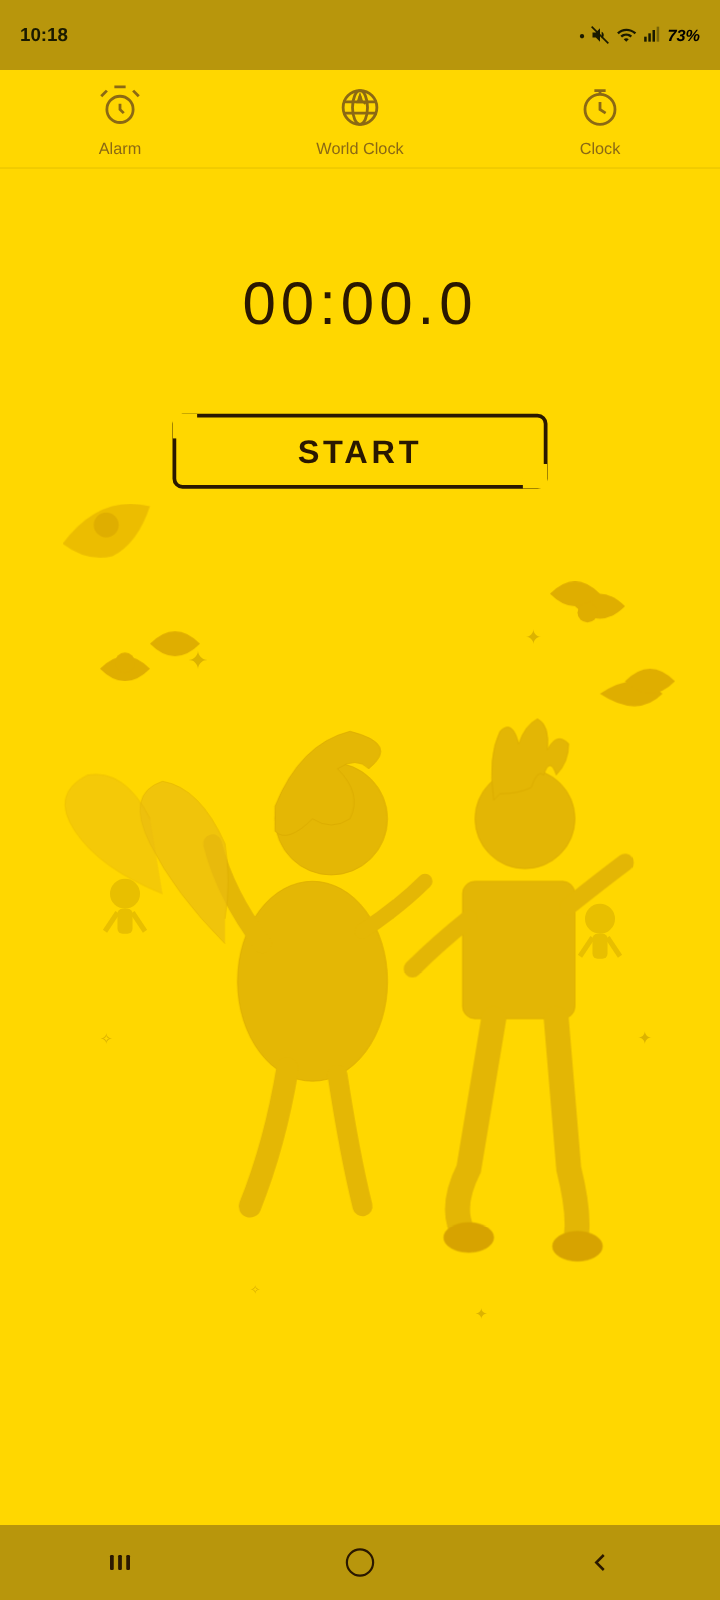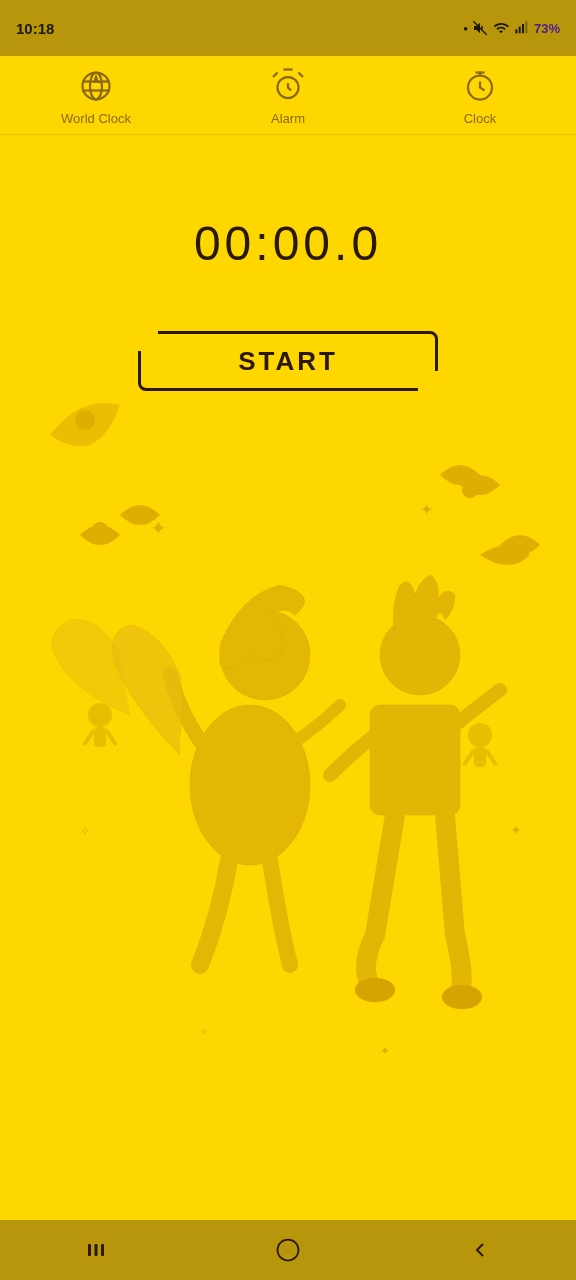--- a/index.html
+++ b/index.html
@@ -206,54 +206,54 @@
       <path d="M1 9l2 2c5.18-5.18 13.82-5.18 19 0l2-2C16.93 2.93 7.08 2.93 1 9zm8 8l3 3 3-3c-1.65-1.66-4.34-1.66-6 0zm-4-4l2 2c2.76-2.76 7.24-2.76 10 0l2-2C15.14 9.14 8.87 9.14 5 13z"></path>
     </svg>
 
     <svg width="16" height="16" viewBox="0 0 24 24" fill="#1a1a00">
       <rect x="2" y="14" width="3" height="6"></rect>
       <rect x="7" y="10" width="3" height="10"></rect>
       <rect x="12" y="6" width="3" height="14"></rect>
       <rect x="17" y="2" width="3" height="18" opacity="0.4"></rect>
     </svg>
 
-    <span style="font-size:13px; color:#4c1d95; font-weight:bold;">73%</span>
+    <span style="font-size:13px; color:#000000; font-weight:bold;font-style:italic;">73%</span>
   </div>
 </div>
 
 <div class="tab-bar">
+
+  <div class="tab-item">
+    <div class="tab-icon">
+      <svg width="36" height="36" viewBox="0 0 24 24" stroke="#8B6914" fill="none" stroke-width="1.5">
+        <circle cx="12" cy="13" r="7"></circle>
+        <path d="M12 10v3l2 2"></path>
+        <path d="M5 3L2 6"></path>
+        <path d="M19 3l3 3"></path>
+        <line x1="9" y1="1" x2="15" y2="1"></line>
+      </svg>
+    </div>
+    <span class="tab-label">Alarm</span>
+  </div>
 
   <div class="tab-item">
     <div class="tab-icon">
       <svg width="36" height="36" viewBox="0 0 24 24" stroke="#8B6914" fill="none" stroke-width="1.5">
         <circle cx="12" cy="12" r="9"></circle>
         <ellipse cx="12" cy="12" rx="4" ry="9"></ellipse>
         <line x1="3" y1="9" x2="21" y2="9"></line>
         <line x1="3" y1="15" x2="21" y2="15"></line>
         <path d="M12 6l1 3h-2l1-3z" fill="#8B6914"></path>
         <line x1="12" y1="9" x2="12" y2="6"></line>
         <line x1="14" y1="10" x2="15" y2="9"></line>
       </svg>
     </div>
     <span class="tab-label">World Clock</span>
   </div>
 
-  <div class="tab-item">
-    <div class="tab-icon">
-      <svg width="36" height="36" viewBox="0 0 24 24" stroke="#8B6914" fill="none" stroke-width="1.5">
-        <circle cx="12" cy="13" r="7"></circle>
-        <path d="M12 10v3l2 2"></path>
-        <path d="M5 3L2 6"></path>
-        <path d="M19 3l3 3"></path>
-        <line x1="9" y1="1" x2="15" y2="1"></line>
-      </svg>
-    </div>
-    <span class="tab-label">Alarm</span>
-  </div>
-
 
   <div class="tab-item">
     <div class="tab-icon">
       <svg width="36" height="36" viewBox="0 0 24 24" stroke="#8B6914" fill="none" stroke-width="1.5">
         <circle cx="12" cy="13" r="8"></circle>
         <path d="M12 9v4l3 2"></path>
         <path d="M9 3h6"></path>
         <path d="M12 3v2"></path>
       </svg>
     </div>

